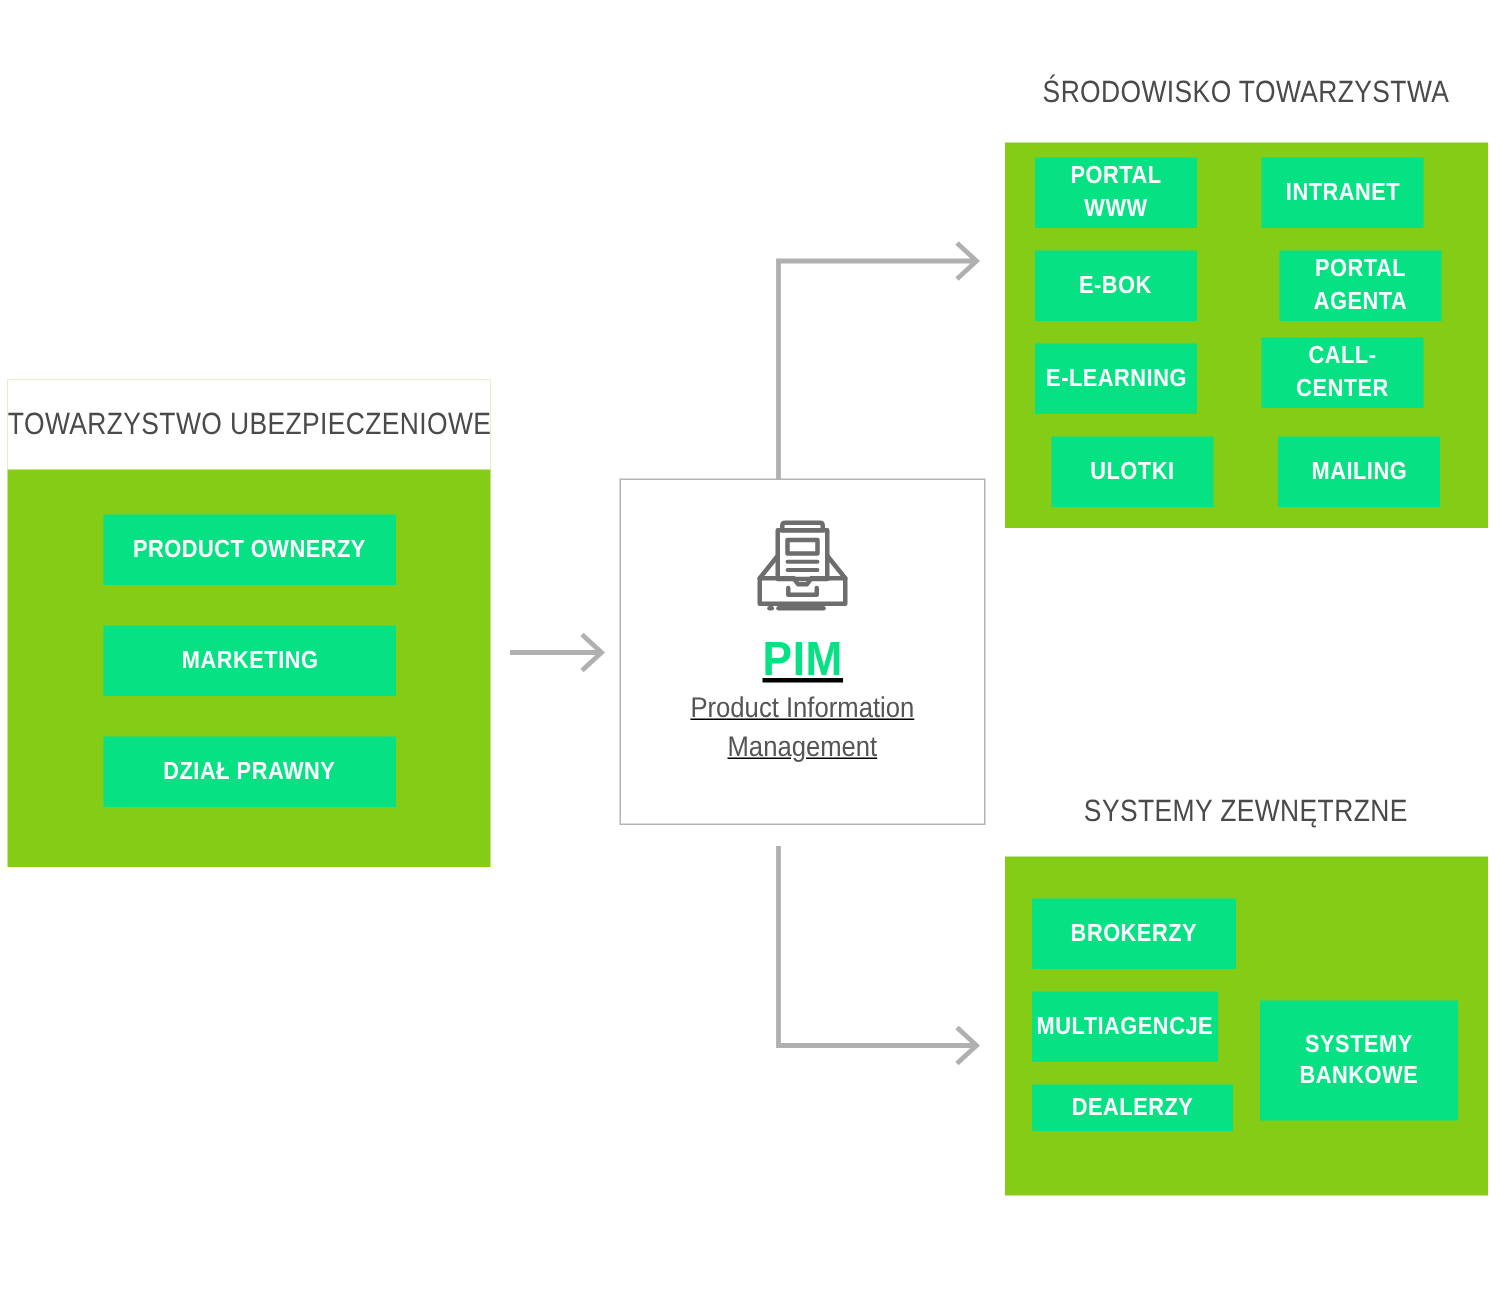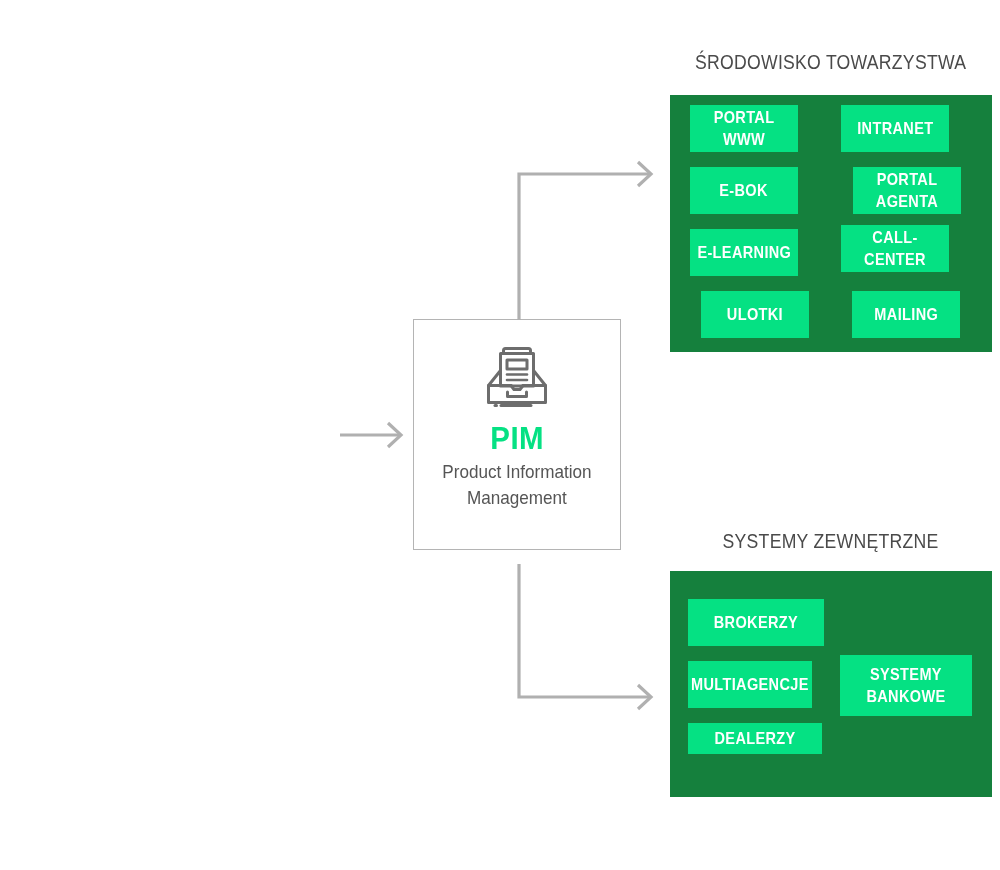--- a/index.html
+++ b/index.html
@@ -16,21 +16,21 @@
   #canvas {
     position: relative;
     width: 1000px;
     height: 870px;
     overflow: hidden;
   }
 
   
   .panel {
     position: absolute;
-    background: #15803d;
+    background: #84cc16;
     box-sizing: border-box;
   }
   .panel-header {
     background: #ffffff;
     width: 100%;
     box-sizing: border-box;
     display: flex;
     align-items: center;
     justify-content: center;
   }
@@ -104,28 +104,29 @@
     width: 322px;
     height: 287px;
   }
   #panel-bottom-right .panel-header { height: 61px; }
 
   
   #pim-box {
     position: absolute;
     left: 413px;
     top: 319px;
-    width: 208px;
+    width: 244px;
     height: 231px;
     border: 1px solid #b4b4b4;
     background: #ffffff;
     box-sizing: border-box;
     display: flex;
     flex-direction: column;
     align-items: center;
+    text-decoration: underline;
   }
   #pim-icon {
     margin-top: 24px;
   }
   #pim-acronym {
     font-family: "Liberation Sans Narrow", "Liberation Sans", sans-serif;
     font-size: 32px;
     font-weight: 700;
     color: #05e183;
     letter-spacing: 0.5px;
@@ -151,20 +152,36 @@
   }
   #arrow-left-to-pim { left: 338px; top: 418px; }
   #arrow-pim-to-top  { left: 512px; top: 160px; }
   #arrow-pim-to-bottom { left: 512px; top: 562px; }
 </style>
 </head>
 <body>
 
 <div id="canvas">
 
+  <div class="panel" id="panel-left">
+    <div class="panel-header">
+      <span class="panel-title">TOWARZYSTWO UBEZPIECZENIOWE</span>
+    </div>
+    <div class="panel-body">
+      <div class="chip" style="top:30px">
+        <span class="chip-label">PRODUCT OWNERZY</span>
+      </div>
+      <div class="chip" style="top:104px">
+        <span class="chip-label">MARKETING</span>
+      </div>
+      <div class="chip" style="top:178px">
+        <span class="chip-label">DZIAŁ PRAWNY</span>
+      </div>
+    </div>
+  </div>
 
   <svg class="arrow-svg" id="arrow-left-to-pim" width="72" height="34" viewBox="0 0 72 34">
     <line x1="2" y1="17" x2="62" y2="17" stroke="#b0b0b0" stroke-width="3.2"></line>
     <polyline points="50,5 63,17 50,29" fill="none" stroke="#b0b0b0" stroke-width="3.2" stroke-linecap="butt" stroke-linejoin="miter"></polyline>
   </svg>
 
   <div id="pim-box">
     <div id="pim-icon">
       <svg width="72" height="66" viewBox="0 0 72 66" fill="none" stroke="#6d6d6d" stroke-width="3" stroke-linejoin="round" stroke-linecap="round">
 
@@ -243,20 +260,20 @@
     <div class="panel-body">
       <div class="chip" style="left:18px; top:28px; width:136px; height:47px">
         <span class="chip-label">BROKERZY</span>
       </div>
       <div class="chip" style="left:18px; top:90px; width:124px; height:47px">
         <span class="chip-label">MULTIAGENCJE</span>
       </div>
       <div class="chip" style="left:18px; top:152px; width:134px; height:31px">
         <span class="chip-label">DEALERZY</span>
       </div>
-      <div class="chip" style="left:170px; top:84px; width:132px; height:61px">
+      <div class="chip" style="left:170px; top:96px; width:132px; height:80px">
         <span class="chip-label">SYSTEMY
 BANKOWE</span>
       </div>
     </div>
   </div>
 
 </div>
 
 </body></html>

